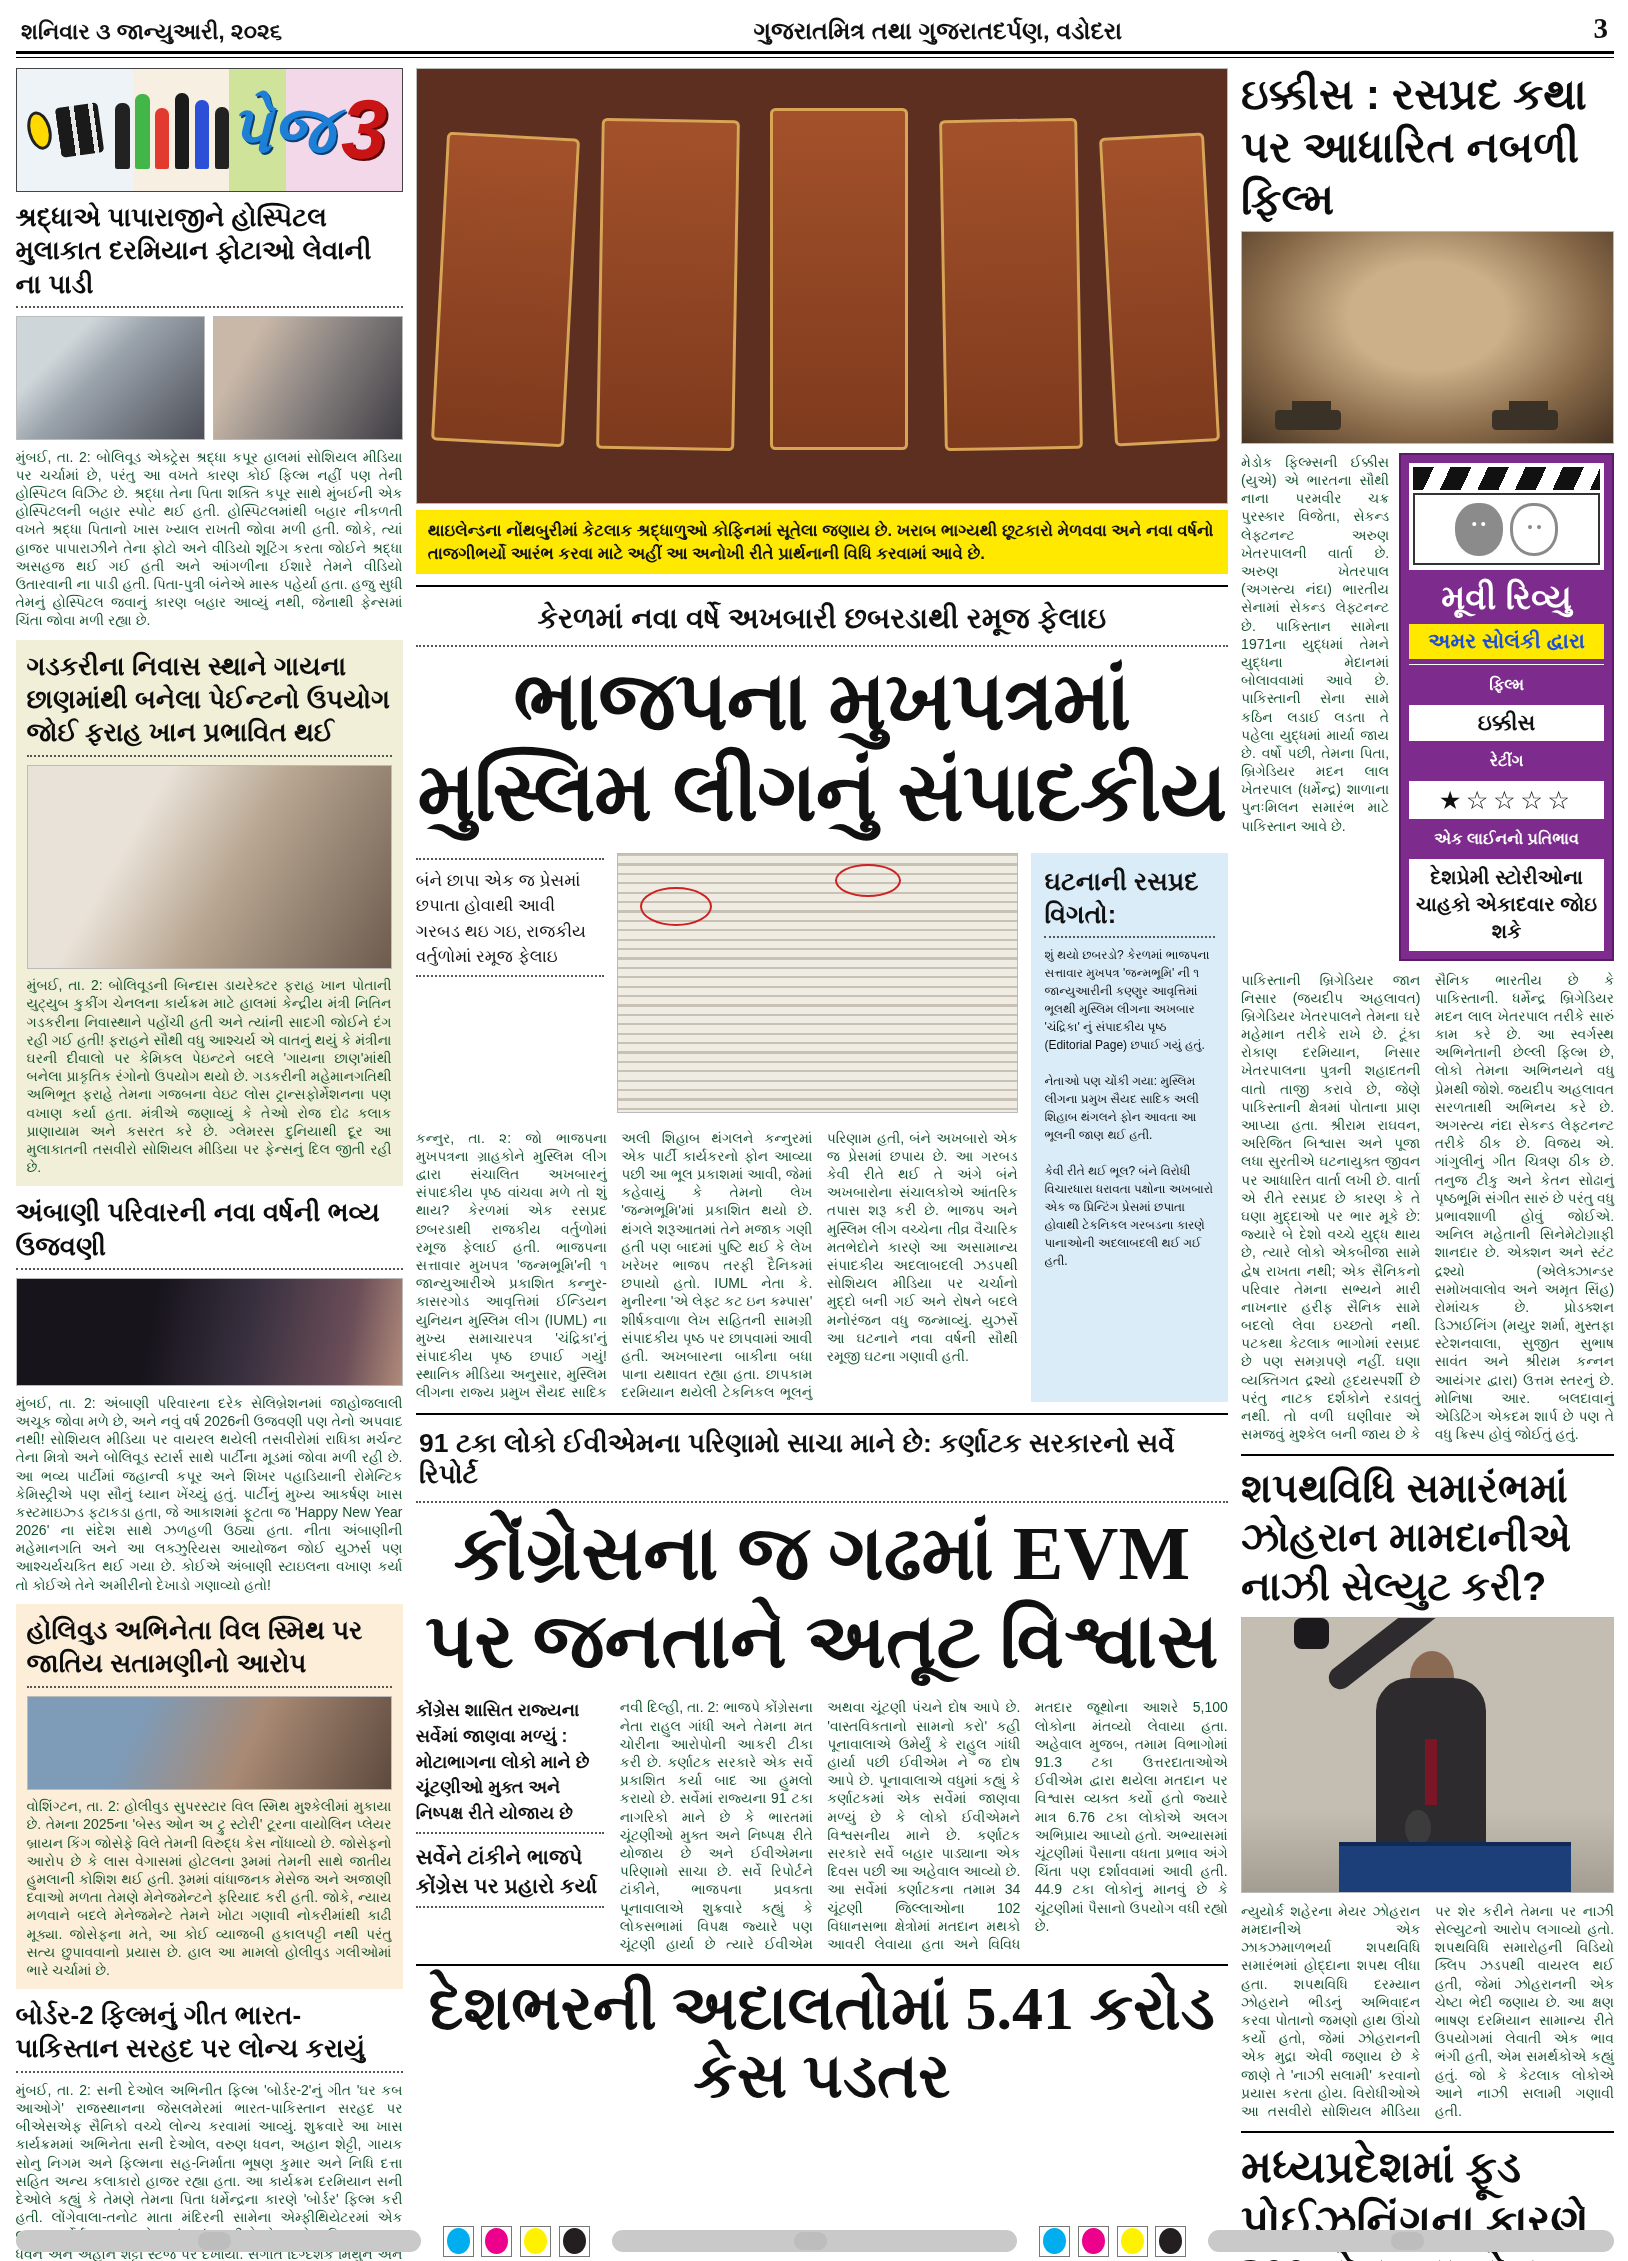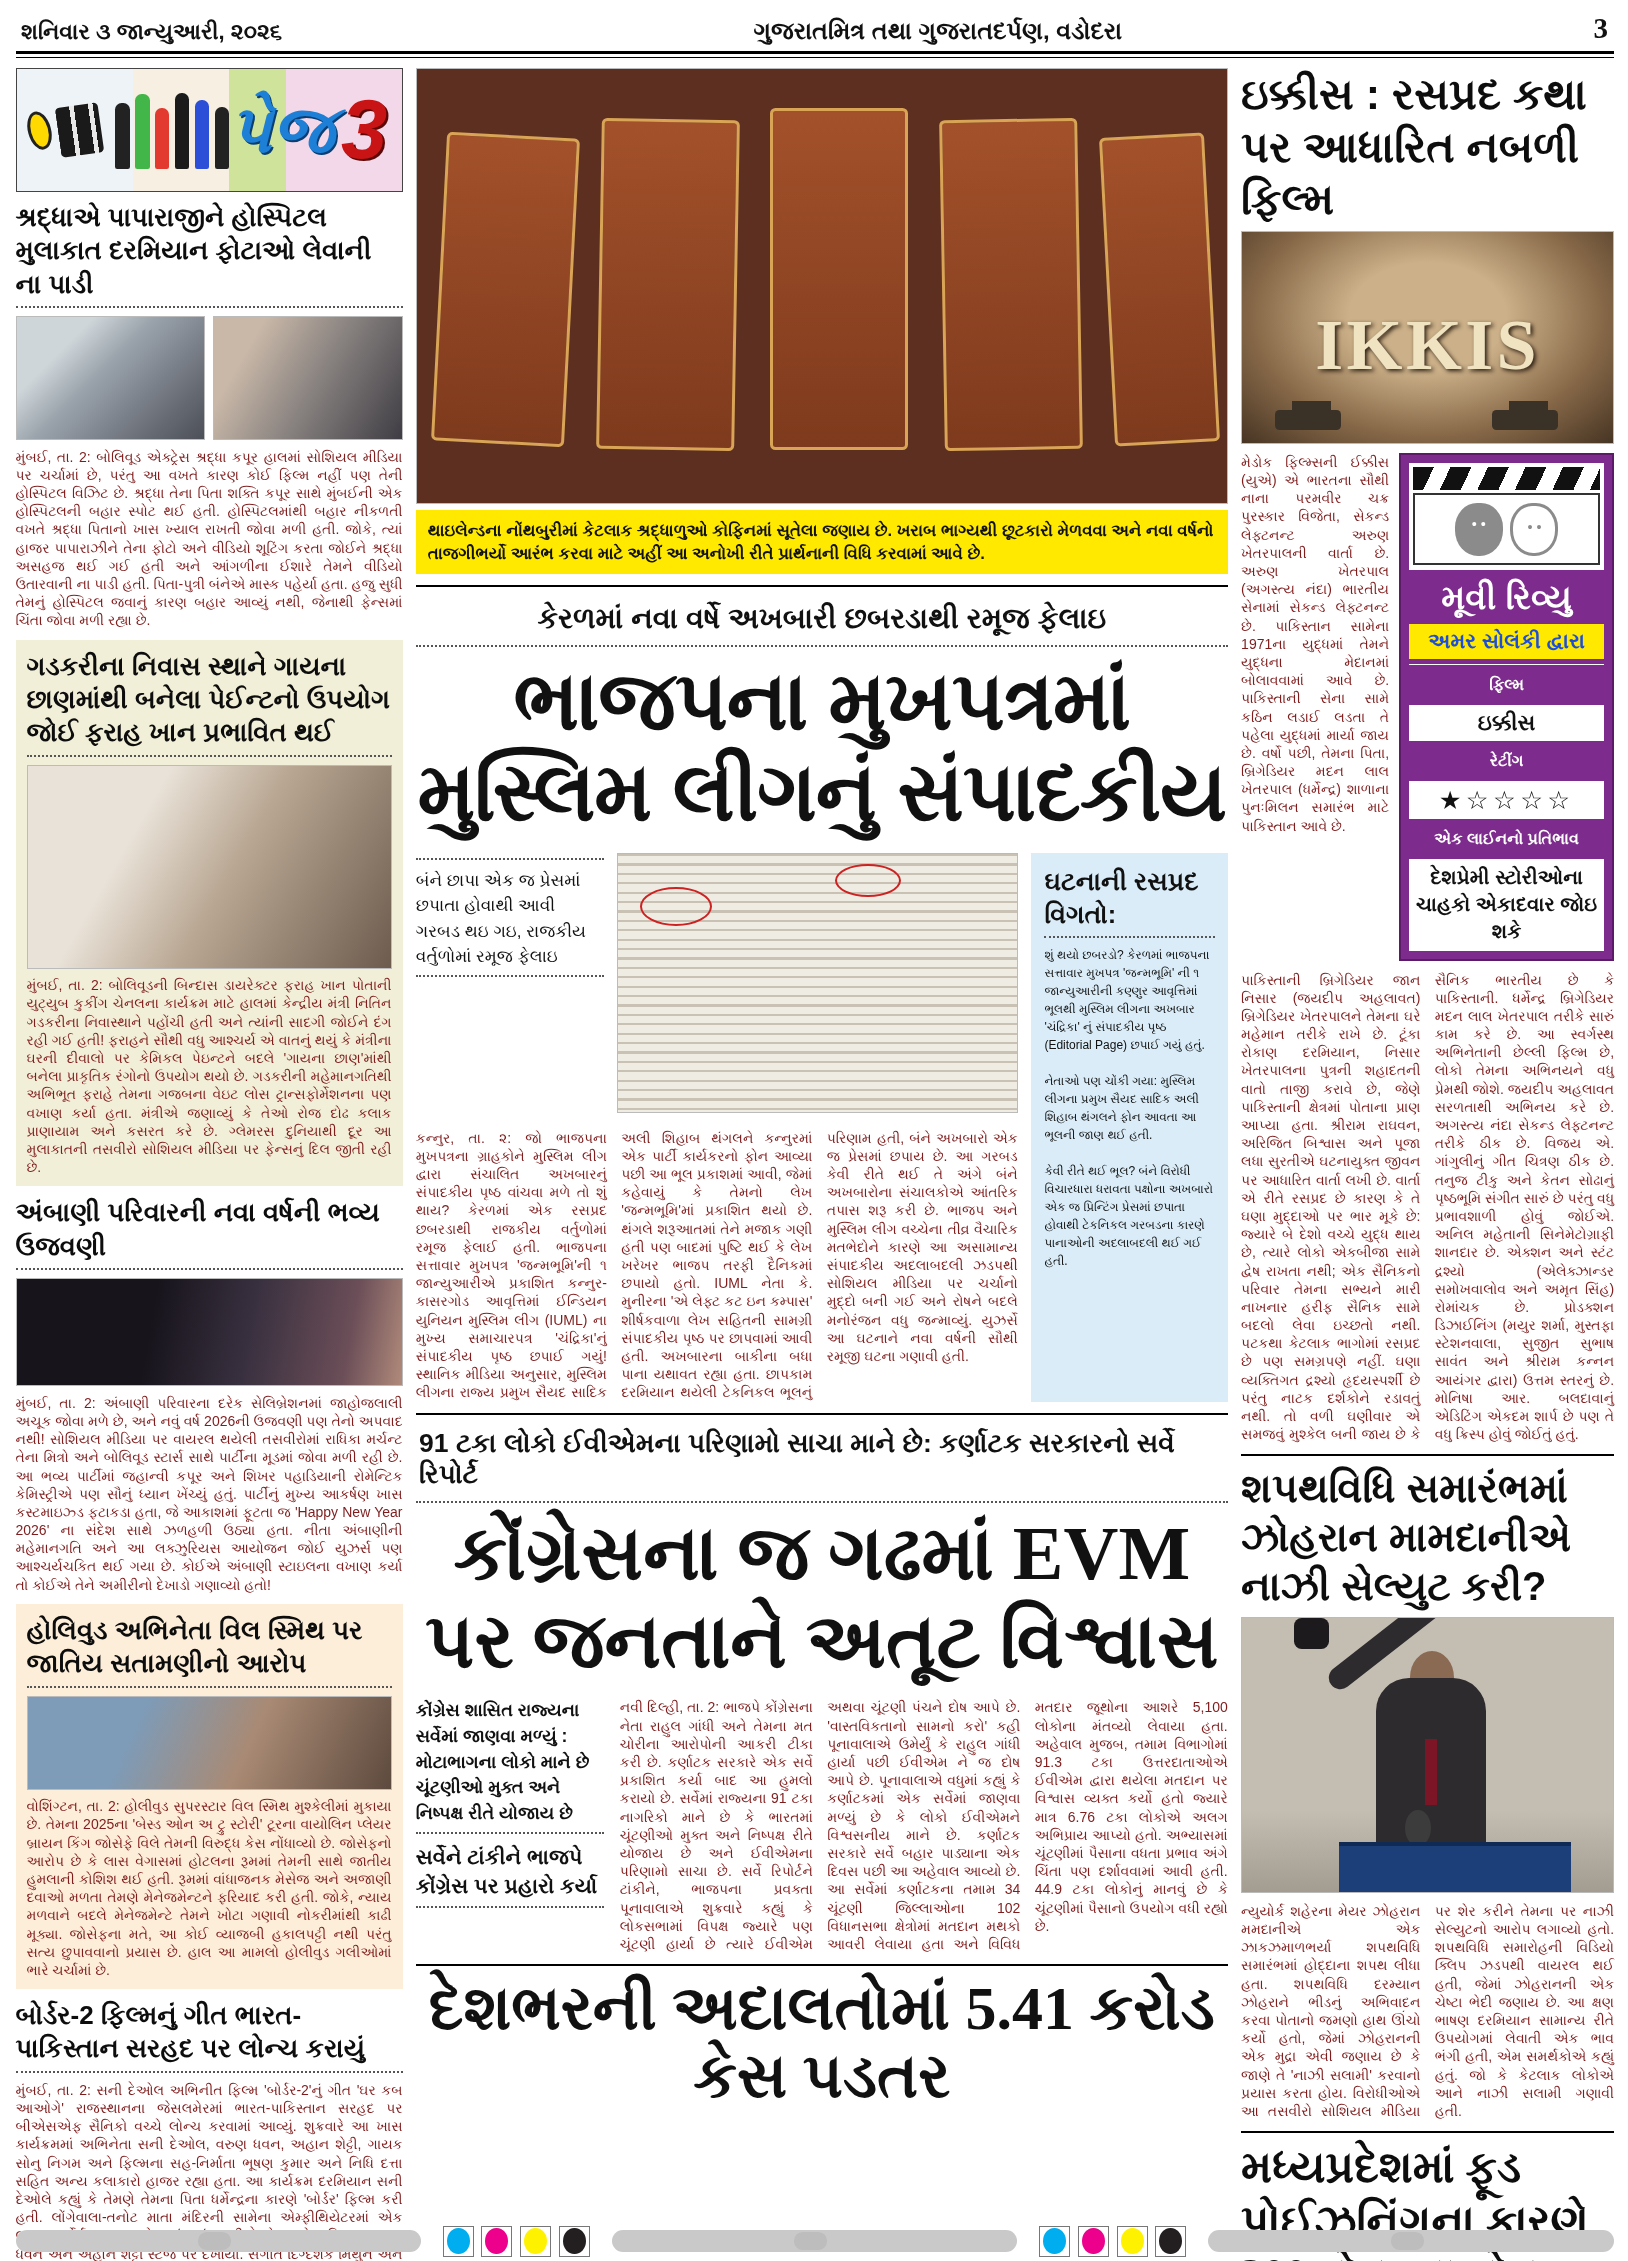--- a/index.html
+++ b/index.html
@@ -16,21 +16,21 @@
   .masthead .pageno { font-size:29px; font-weight:bold; font-family:"Liberation Serif",serif; }
   .rule-double { border-top:3.3px solid #000; border-bottom:1.7px solid #000; height:7.7px; margin:0 0 10px 0; }
   .dotted { border-bottom:2.8px dotted #555; margin:5.5px 0 7.7px 0; }
   .rule-sec { border-top:2.2px solid #000; margin:11px 0 7.7px 0; }
 
   .content { display:flex; gap:13.3px; height:2165px; }
   .col-left { width:387px; flex:none; }
   .col-center { width:812px; flex:none; }
   .col-right { width:373px; flex:none; }
 
-  .body-txt { font-size:14px; line-height:1.3; text-align:justify; color:#7f1d1d; }
+  .body-txt { font-size:14px; line-height:1.3; text-align:justify; color:#14532d; }
   .cols-2 { column-count:2; column-gap:14.4px; }
   .cols-3 { column-count:3; column-gap:14.4px; }
 
   .h-left { font-size:26px; font-weight:bold; line-height:1.28; color:#0d0d0d; }
   .h-right { font-size:43px; font-weight:bold; line-height:1.22; color:#0d0d0d; }
   .h-serif { font-family:"Liberation Serif",serif; }
 
   .photo { position:relative; overflow:hidden; border:0.6px solid #bbb; }
 
   
@@ -249,21 +249,20 @@
       <div class="rule-sec"></div>
       <h1 class="court-head">દેશભરની અદાલતોમાં 5.41 કરોડ કેસ પડતર</h1>
 
     </div>
 
     <div class="col-right">
 
       <article>
         <h2 class="h-right">ઇક્કીસ : રસપ્રદ કથા પર આધારિત નબળી ફિલ્મ</h2>
         <div class="photo ph-ikkis">
-          <div class="ikkis-title">IKKIS</div>
           <div class="tank" style="left:33px"></div>
           <div class="tank" style="right:55px"></div>
         </div>
         <div class="review-row">
           <div class="rev-sidetext body-txt">મેડોક ફિલ્મ્સની ઈક્કીસ (યુએ) એ ભારતના સૌથી નાના પરમવીર ચક્ર પુરસ્કાર વિજેતા, સેકન્ડ લેફ્ટનન્ટ અરુણ ખેતરપાલની વાર્તા છે. અરુણ ખેતરપાલ (અગસ્ત્ય નંદા) ભારતીય સેનામાં સેકન્ડ લેફ્ટનન્ટ છે. પાકિસ્તાન સામેના 1971ના યુદ્ધમાં તેમને યુદ્ધના મેદાનમાં બોલાવવામાં આવે છે. પાકિસ્તાની સેના સામે કઠિન લડાઈ લડતા તે પહેલા યુદ્ધમાં માર્યા જાય છે. વર્ષો પછી, તેમના પિતા, બ્રિગેડિયર મદન લાલ ખેતરપાલ (ધર્મેન્દ્ર) શાળાના પુનઃમિલન સમારંભ માટે પાકિસ્તાન આવે છે.</div>
           <aside class="review-box">
             <div class="clapper">
               <div class="clap-top"></div>
               <div class="masks">
                 <div class="mask happy"></div>

